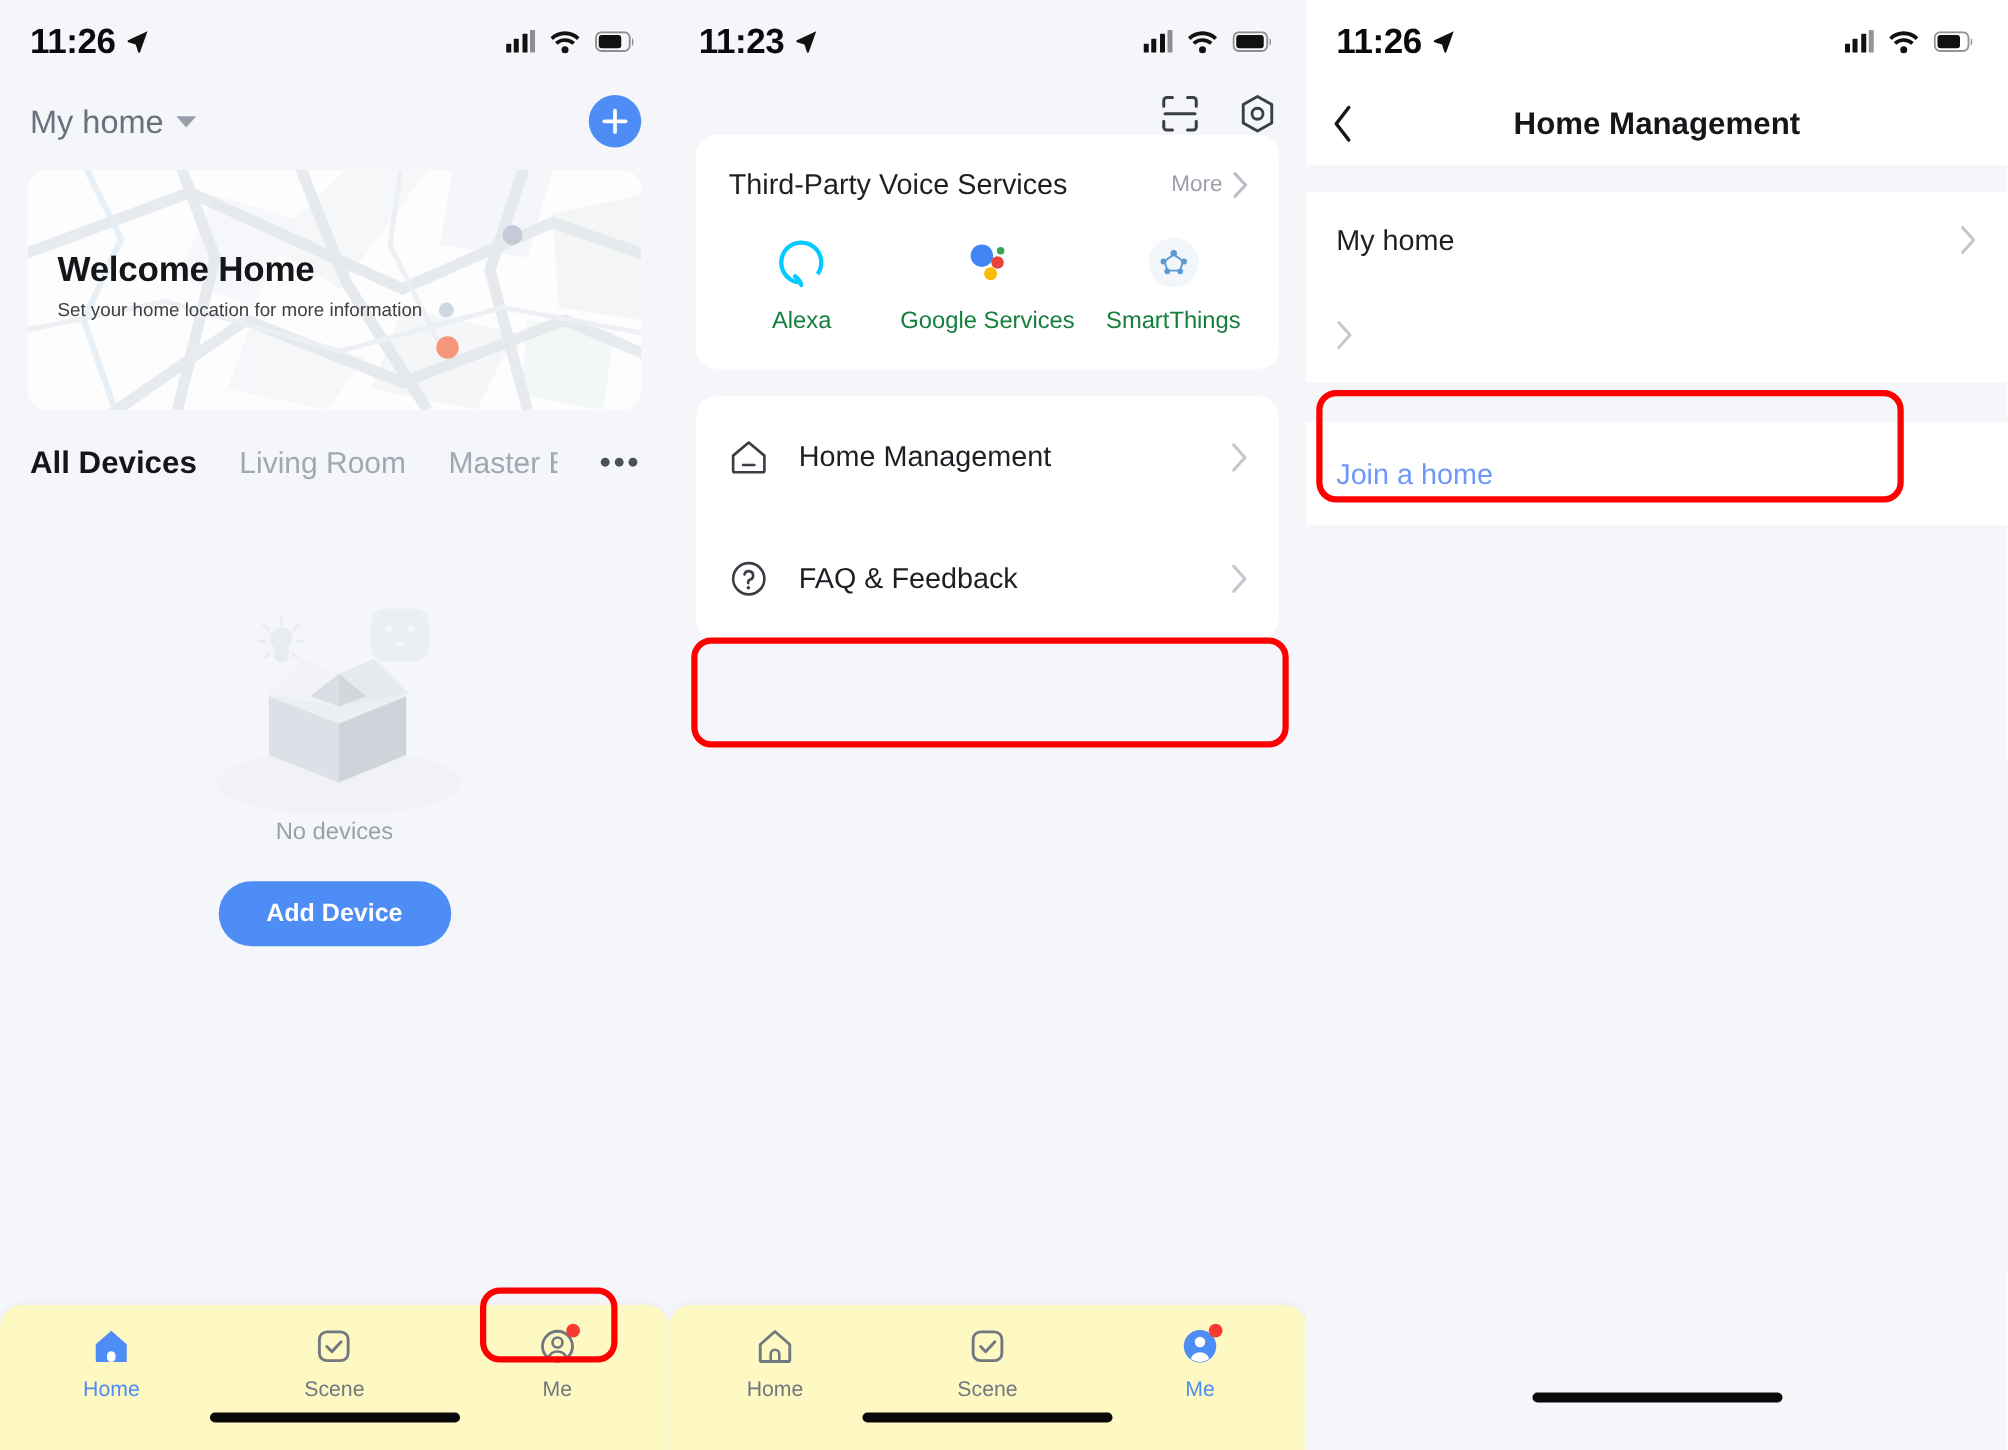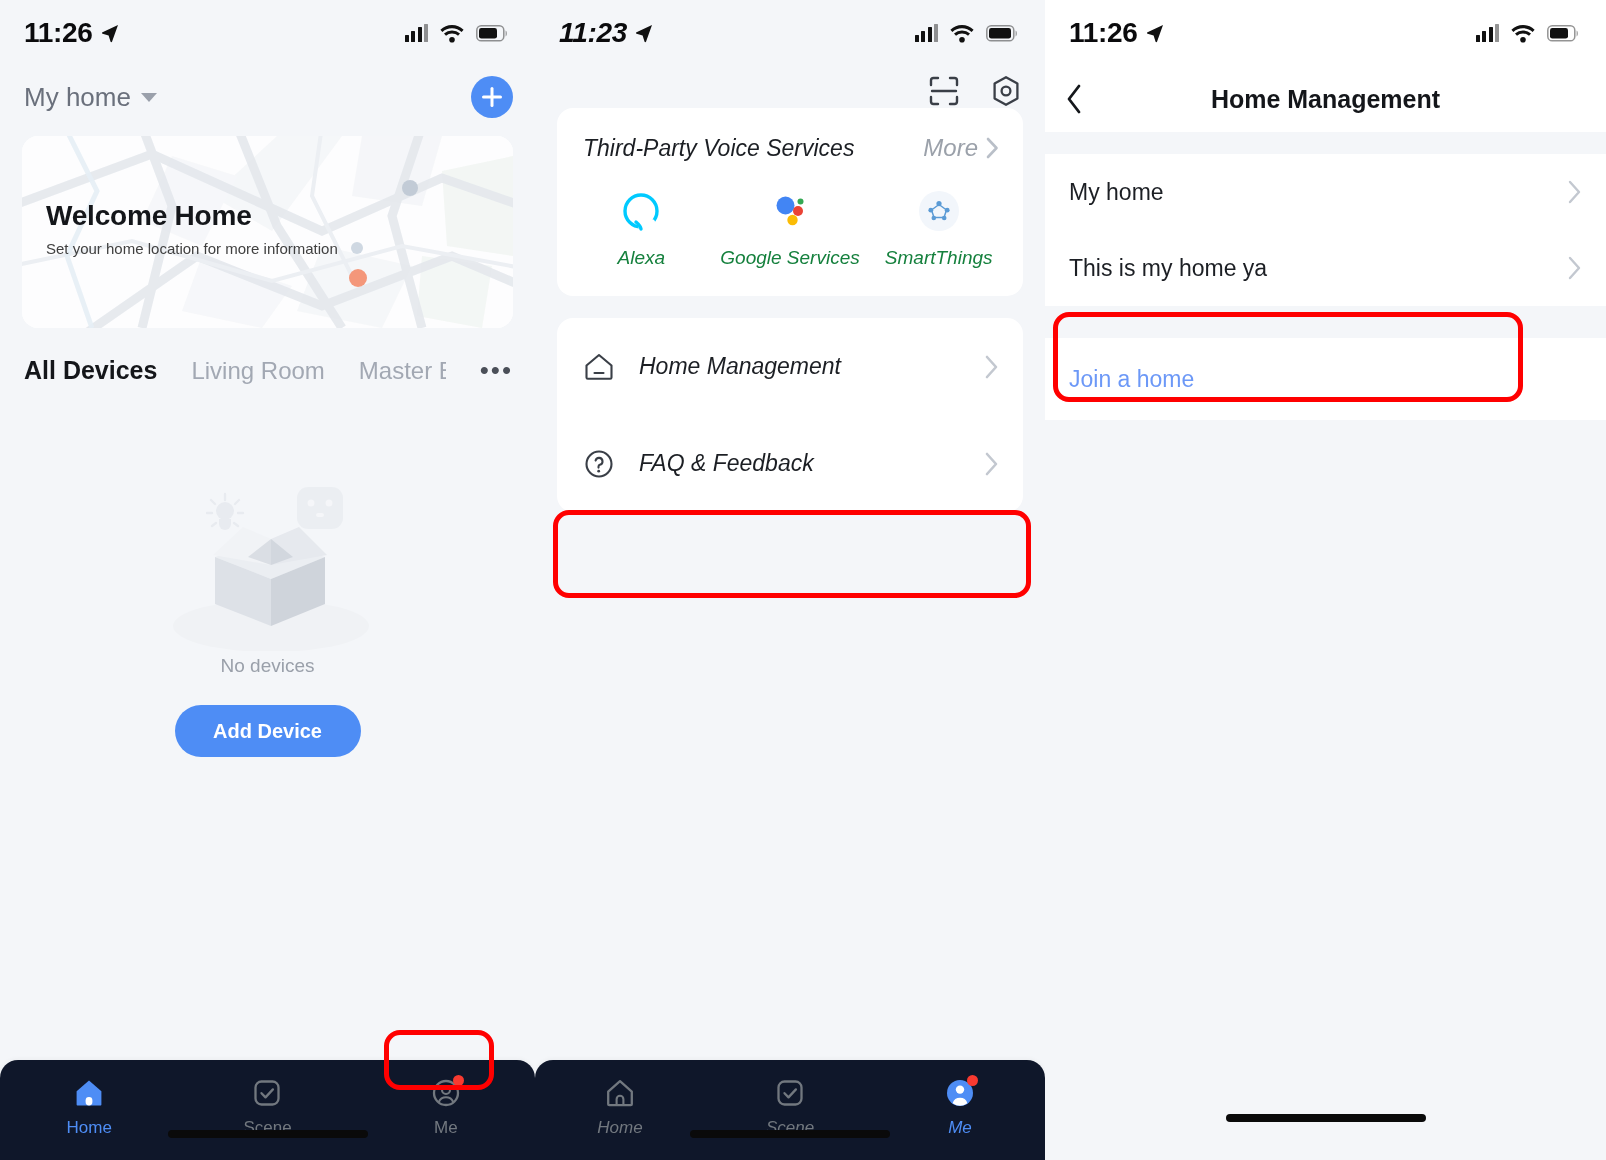--- a/index.html
+++ b/index.html
@@ -7,21 +7,21 @@
     width: 1606px; height: 1160px;
     font-family: "Liberation Sans", sans-serif;
     background: #ffffff;
     overflow: hidden;
   }
   .stage { position: relative; width: 1606px; height: 1160px; display: flex; }
 
   
   .panel { position: relative; height: 1160px; overflow: hidden; background: #f4f6f9; flex-shrink: 0; }
   #panel-home     { width: 535px; }
-  #panel-me       { width: 510px; font-style: italic; }
+  #panel-me       { width: 510px; }
   #panel-homemgmt { width: 561px; }
 
   
   .statusbar {
     position: relative; height: 66px;
     display: flex; align-items: center; justify-content: space-between;
     padding: 0 26px 0 24px;
   }
   .sb-time {
     font-size: 28px; font-weight: bold; color: #0b0b0d;
@@ -83,22 +83,22 @@
   .empty-ill { width: 230px; height: 190px; }
   .empty-txt { font-size: 19px; color: #9aa0aa; margin-top: 4px; }
   .add-device-btn {
     margin-top: 28px; width: 186px; height: 52px; border-radius: 26px;
     background: #4e8df5; color: #fff; font-size: 20px; font-weight: bold;
     border: none; cursor: pointer; font-family: "Liberation Sans", sans-serif;
   }
 
   
   .tabbar {
-    position: absolute; left: 0; right: 0; bottom: 0; height: 100px;
-    background: #0f172a; border-radius: 18px 18px 0 0;
+    position: absolute; left: 0; right: 0; bottom: 0; height: 116px;
+    background: #fef9c3; border-radius: 18px 18px 0 0;
     box-shadow: 0 -1px 5px rgba(0,0,0,.045);
   }
   .tabbar .tabs { display: flex; padding-top: 16px; }
   .tab-item {
     flex: 1; display: flex; flex-direction: column; align-items: center; gap: 8px;
     cursor: pointer; position: relative;
   }
   .tab-label { font-size: 17px; color: #72787f; }
   .tab-item.active .tab-label { color: #4e8df5; }
   .tab-icon { position: relative; width: 34px; height: 34px; }
@@ -137,21 +137,21 @@
 
   .card {
     margin: 0 22px 22px 22px; background: #fff; border-radius: 16px;
   }
   .voice-head {
     display: flex; align-items: center; justify-content: space-between;
     padding: 26px 24px 0 26px;
   }
   .voice-title { font-size: 23px; color: #1c1f24; }
   .voice-more {
-    display: flex; align-items: center; gap: 8px; font-size: 24px; color: #9ba1aa; cursor: pointer;
+    display: flex; align-items: center; gap: 8px; font-size: 18px; color: #9ba1aa; cursor: pointer;
   }
   .voice-grid { display: flex; padding: 28px 10px 26px 10px; }
   .voice-item {
     flex: 1; display: flex; flex-direction: column; align-items: center; gap: 14px; cursor: pointer;
   }
   .voice-name { font-size: 19px; color: #15803d; text-align: center; line-height: 1.28; }
 
   .menu-card { margin: 0 22px; background: #fff; border-radius: 16px; overflow: visible; }
   .menu-row {
     display: flex; align-items: center; gap: 24px; height: 97px;
@@ -536,21 +536,20 @@
     <div class="hm-gap tall"></div>
 
     <div class="hm-group">
       <div class="hm-row" style="height:76px;">
         <span class="hm-label">My home</span>
         <svg class="chev" width="14" height="24" viewBox="0 0 14 24">
             <path d="M2 2 11 12 2 22" fill="none" stroke="#c3c8d0" stroke-width="2.4" stroke-linecap="round" stroke-linejoin="round"></path>
           </svg>
       </div>
       <div class="hm-row" style="height:76px;">
-        <span class="hm-label">This is my home ya</span>
         <svg class="chev" width="14" height="24" viewBox="0 0 14 24">
             <path d="M2 2 11 12 2 22" fill="none" stroke="#c3c8d0" stroke-width="2.4" stroke-linecap="round" stroke-linejoin="round"></path>
           </svg>
       </div>
     </div>
 
     <div class="hm-gap"></div>
 
 
     <div class="hm-gap"></div>

